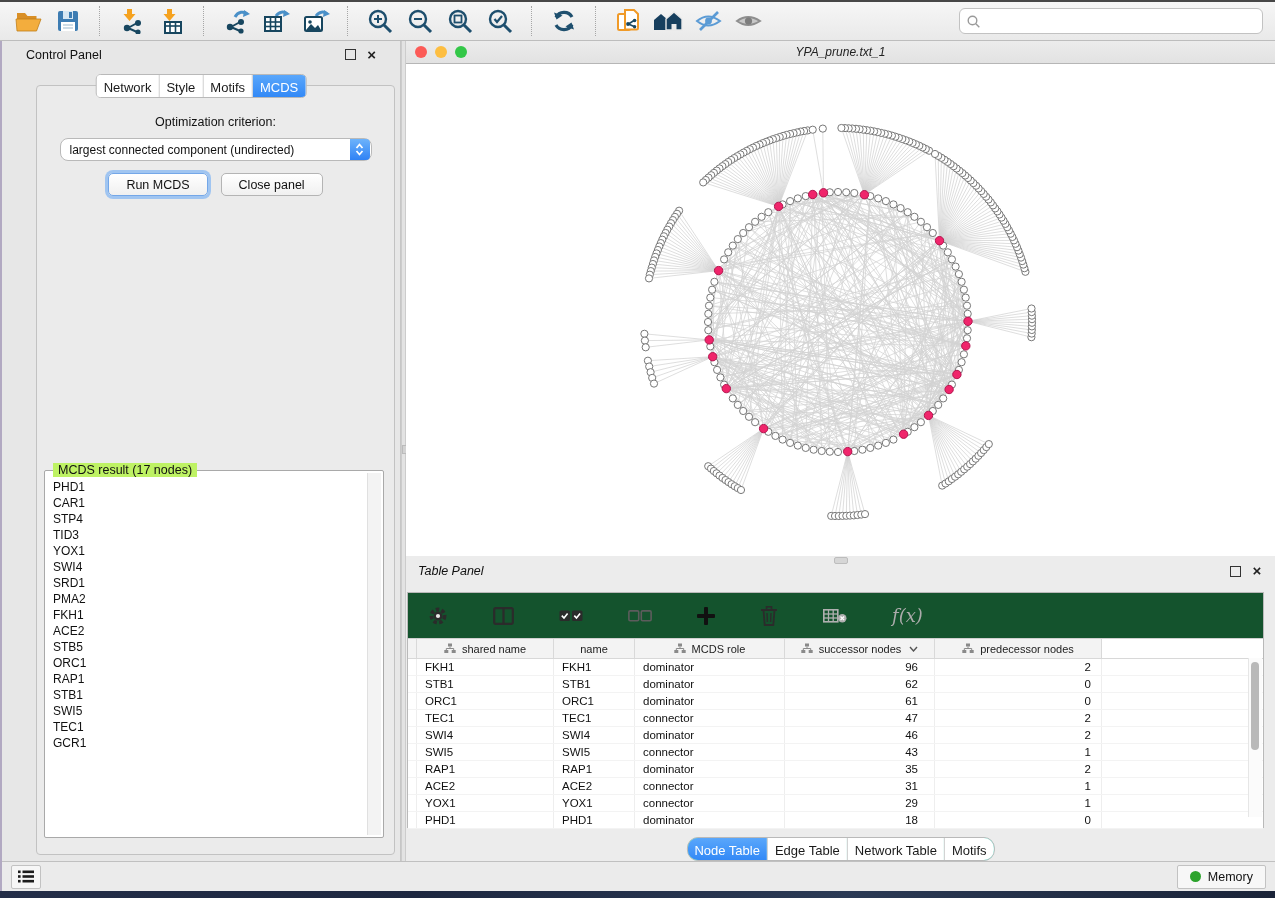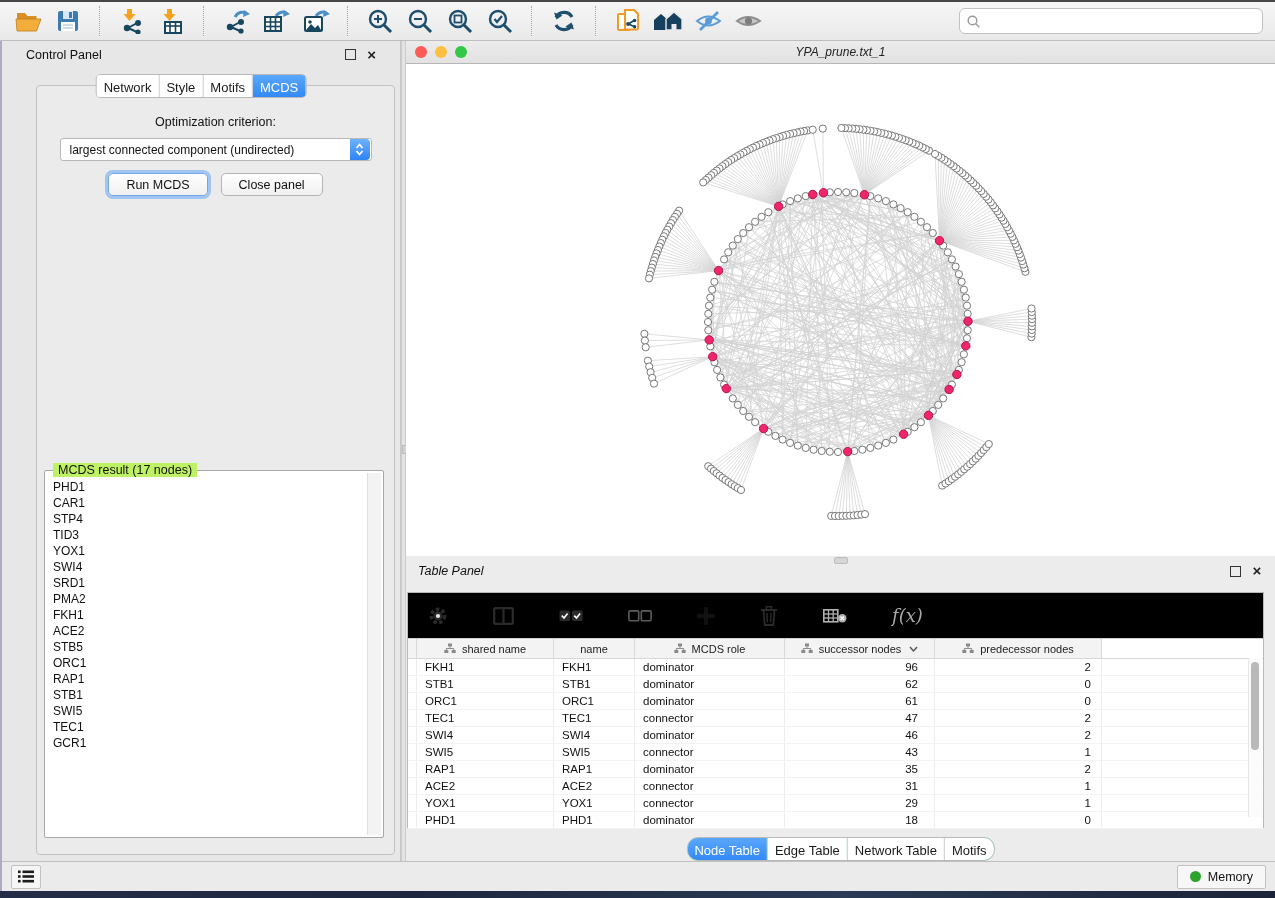--- a/index.html
+++ b/index.html
@@ -33,21 +33,21 @@
   .seg-tabs{position:absolute;left:50%;transform:translateX(-50%);top:33px;display:flex;z-index:3;
     background:#fff;border:1px solid #b9b9b9;border-radius:5px;overflow:hidden;height:22px;}
   .seg{border:none;background:#fff;font-family:inherit;font-size:13px;color:#1a1a1a;padding:0 7px;
     border-left:1px solid #cfcfcf;height:24px;}
   .seg:first-of-type{border-left:none;}
   .seg.active{background:linear-gradient(#5aa7fb,#2f86f6);color:#fff;}
   .cp-body{position:absolute;left:6px;right:5px;top:44px;bottom:6px;background:#ebebeb;
     border:1px solid #c2c2c2;border-radius:4px;margin-left:28px;}
   .opt-label{margin-top:29px;text-align:center;font-size:12.5px;color:#111;}
   .select{margin:9px auto 0;width:312px;height:23px;box-sizing:border-box;display:flex;align-items:center;
-    border:1px solid #b9b9b9;border-radius:3px;background:#fff;}
+    border:1px solid #b9b9b9;border-radius:8px;background:#fff;}
   .sel-text{flex:1;padding-left:9px;font-size:12px;color:#111;white-space:nowrap;}
   .sel-btn{width:20px;height:21px;margin-right:1px;border-radius:0 4px 4px 0;
     background:linear-gradient(#6db3fb,#2f82f5);display:flex;align-items:center;justify-content:center;}
   .btn-row{margin-top:12px;display:flex;justify-content:center;gap:13px;}
   .btn{height:23px;padding:0 17px;background:linear-gradient(#ffffff,#f0f0f0);border:1px solid #b4b4b4;
     border-radius:5px;font-family:inherit;font-size:12.5px;color:#111;}
   .btn.focus{box-shadow:0 0 0 3px rgba(120,176,244,.65);border-color:#74a7e8;text-align:right;}
   .groupbox{position:absolute;left:7px;right:10px;top:384px;bottom:16px;border:1px solid #a9a9a9;
     border-radius:2px;background:#fff;}
   .legend{position:absolute;top:-8px;left:8px;background:#bef264;padding:0 5px;font-size:12.5px;color:#111;}
@@ -69,21 +69,21 @@
   .net-canvas{position:absolute;top:23px;left:0;right:0;bottom:0;background:#fff;overflow:hidden;}
   .net-canvas svg{display:block;}
 
   
   .table-panel{position:absolute;left:406px;top:556px;width:869px;height:305px;background:#ececec;}
   .h-grip{position:absolute;top:1px;left:50%;transform:translateX(-50%);width:14px;height:7px;
     background:#d6d6d6;border:1px solid #bdbdbd;border-radius:2px;box-sizing:border-box;}
   .table-panel .panel-header{padding:0 14px 0 12px;height:30px;font-style:italic;}
   .table-box{position:absolute;left:1px;right:11px;top:36px;height:236px;background:#fff;
     border:1px solid #b9b9b9;box-sizing:border-box;}
-  .table-toolbar{height:45px;background:#000000;border-bottom:1px solid #d0d0d0;
+  .table-toolbar{height:45px;background:#14532d;border-bottom:1px solid #d0d0d0;
     display:flex;align-items:center;padding-left:20px;gap:45px;}
   .ticon{display:flex;align-items:center;justify-content:center;background:none;border:none;padding:0;}
   .fx{font-family:"DejaVu Serif","Liberation Serif",serif;font-style:italic;font-size:18px;color:#ababab;}
   .tbl-grid{display:grid;grid-template-columns:9px 137px 81px 150px 150px 167px 1fr;}
   .tbl-header{height:19px;border-bottom:1px solid #d8d8d8;background:#fff;}
   .hcell{background:#f3f3f3;border-right:1px solid #d9d9d9;display:flex;align-items:center;
     justify-content:center;gap:6px;font-size:11px;color:#222;overflow:hidden;}
   .hcell.gutter{justify-content:flex-start;}
   .hcell .sort-chevron{display:none;}
   .hcell.sorted .sort-chevron{display:block;margin-left:2px;}

